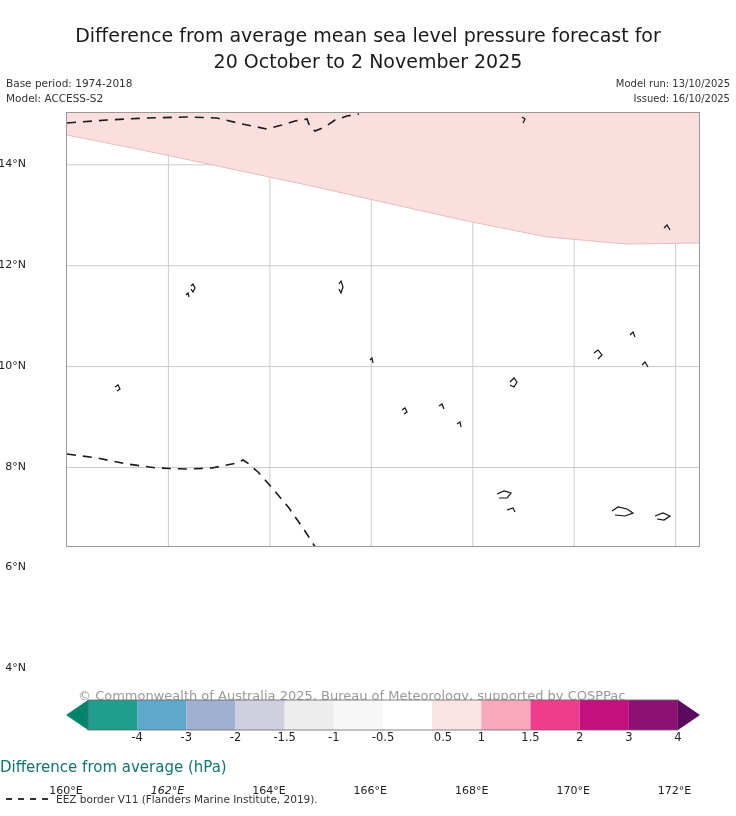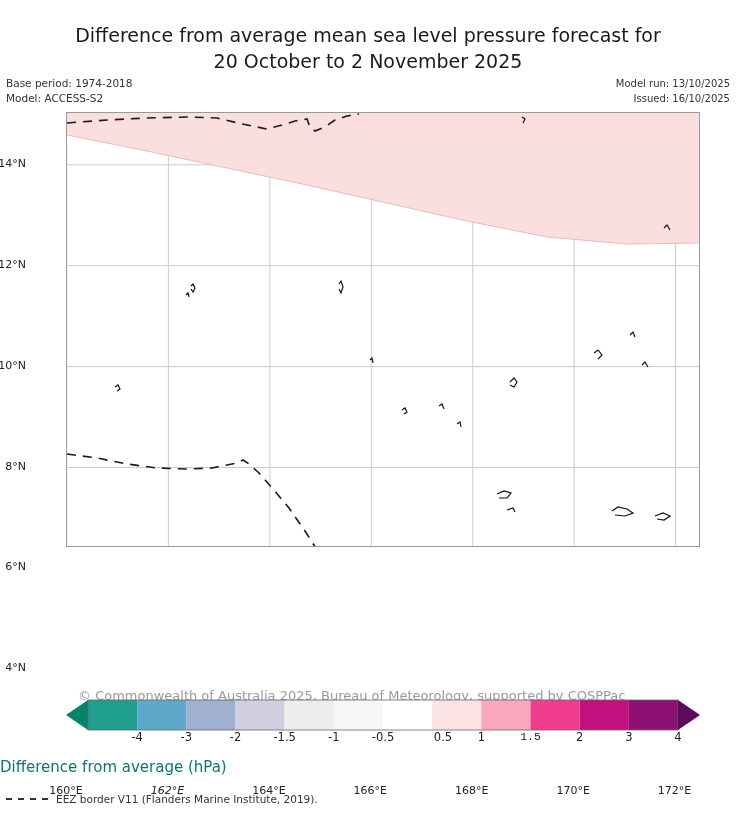--- a/index.html
+++ b/index.html
@@ -288,21 +288,21 @@
 
   <div class="cbar-labels">
     <div class="cbar-label" style="left:137.17px;">-4</div>
     <div class="cbar-label" style="left:186.33px;">-3</div>
     <div class="cbar-label" style="left:235.5px;">-2</div>
     <div class="cbar-label" style="left:284.67px;">-1.5</div>
     <div class="cbar-label" style="left:333.83px;">-1</div>
     <div class="cbar-label" style="left:383px;">-0.5</div>
     <div class="cbar-label" style="left:432.17px;text-align:right;">0.5</div>
     <div class="cbar-label" style="left:481.33px;">1</div>
-    <div class="cbar-label" style="left:530.5px;font-family:Liberation Mono, monospace;">1.5</div>
+    <div class="cbar-label" style="left:530.5px;">1.5</div>
     <div class="cbar-label" style="left:579.67px;">2</div>
     <div class="cbar-label" style="left:628.83px;">3</div>
     <div class="cbar-label" style="left:678px;">4</div>
   </div>
 
   <div class="cbar-title">Difference from average (hPa)</div>
 
   <div class="footer">
     <span class="dash-sample"></span>
     <span>EEZ border V11 (Flanders Marine Institute, 2019).</span>

